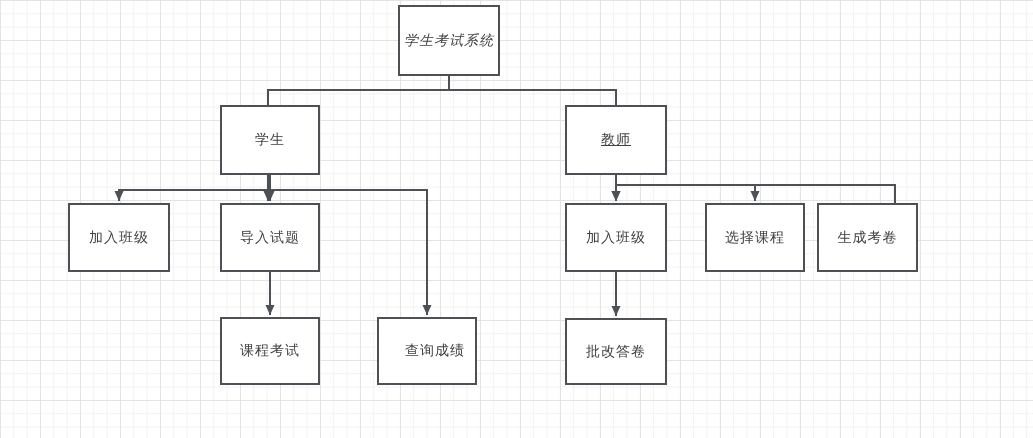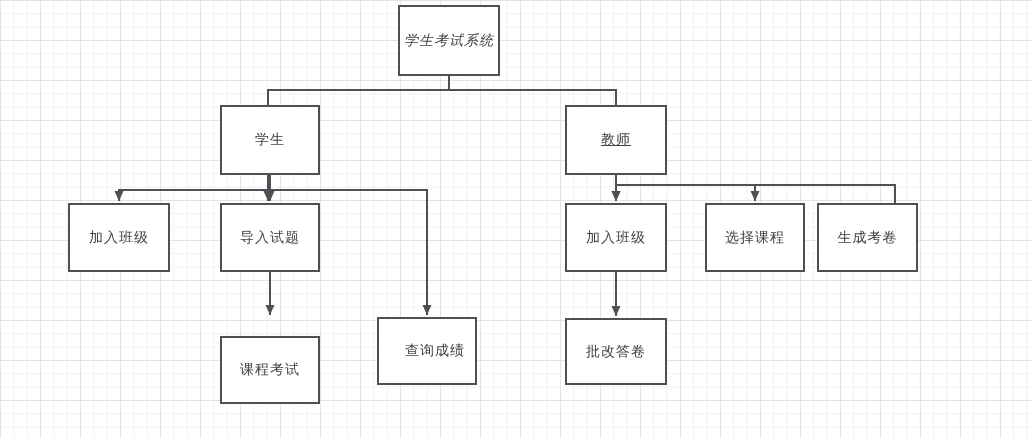--- a/index.html
+++ b/index.html
@@ -89,21 +89,21 @@
       </div>
       <div class="node" style="left: 565px; top: 203px; width: 102px; height: 69px;">
         <span>加入班级</span>
       </div>
       <div class="node" style="left: 705px; top: 203px; width: 100px; height: 69px;">
         <span>选择课程</span>
       </div>
       <div class="node" style="left: 817px; top: 203px; width: 101px; height: 69px;">
         <span>生成考卷</span>
       </div>
-      <div class="node" style="left: 220px; top: 317px; width: 100px; height: 68px; margin-top: 19px;">
+      <div class="node" style="left: 220px; top: 317px; width: 100px; height: 68px;">
         <span>课程考试</span>
       </div>
       <div class="node" style="left: 377px; top: 317px; width: 100px; height: 68px; padding-left: 16px;">
         <span>查询成绩</span>
       </div>
       <div class="node" style="left: 565px; top: 318px; width: 102px; height: 67px;">
         <span>批改答卷</span>
       </div>
     </div>
 </div>

